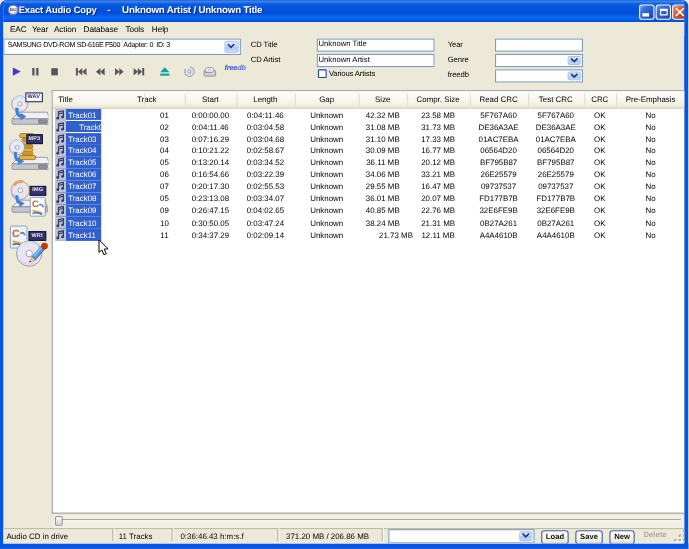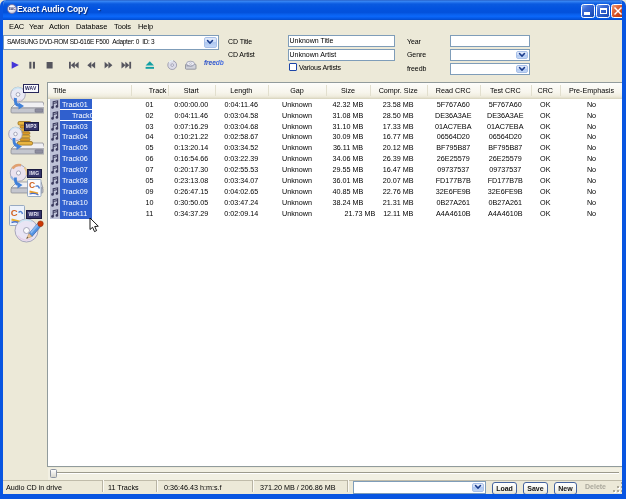--- a/index.html
+++ b/index.html
@@ -30,20 +30,21 @@
 
 <div class="abs" style="left:-3px;top:0;width:626px;height:20px;
  background:linear-gradient(180deg,#1E50B8 0%,#3E8DF6 5%,#2D7BF0 9%,#0A5AE0 20%,#0353DF 42%,#0351DB 62%,#0A62F0 74%,#0B67FA 82%,#0559E6 92%,#034ACA 100%);
  border-radius:6px 6px 0 0"></div>
 <div class="abs" style="left:4px;top:3.5px;width:10px;height:10px;border-radius:50%;
  background:radial-gradient(circle at 35% 30%,#FFFFFF 0%,#EDEDF5 45%,#C5C5D8 78%,#9E9EB8 100%);
  border:1px solid #7878A8"></div>
 <div class="abs" style="left:5px;top:6.6px;width:8px;font-size:3.5px;color:#44447A;text-align:center;font-weight:bold;letter-spacing:-0.3px">EAC</div>
 <div class="abs" style="left:14px;top:4px;font-size:8.5px;font-weight:bold;color:#fff;text-shadow:1px 1px 1px rgba(10,30,90,.8);white-space:nowrap;letter-spacing:-0.1px">Exact Audio Copy</div>
 <div class="abs" style="left:94.5px;top:3.8px;font-size:8.8px;font-weight:bold;color:#fff;text-shadow:1px 1px 1px rgba(10,30,90,.8)">-</div>
+<div class="abs" style="left:108px;top:3.8px;font-size:8.8px;font-weight:bold;color:#fff;text-shadow:1px 1px 1px rgba(10,30,90,.8);white-space:nowrap;letter-spacing:-0.15px">Unknown Artist / Unknown Title</div>
 <div class="abs" style="left:578px;top:4px;width:13.5px;height:13.5px;border-radius:2.5px;
  border:1px solid #FFFFFF;background:linear-gradient(135deg,#7BA5EC 0%,#3D6CD8 30%,#2456C4 70%,#1A46A8 100%)">
       <div class="abs" style="left:2px;bottom:2px;width:6px;height:2.5px;background:#fff"></div>
     </div>
 <div class="abs" style="left:593px;top:4px;width:13.5px;height:13.5px;border-radius:2.5px;
  border:1px solid #FFFFFF;background:linear-gradient(135deg,#7BA5EC 0%,#3D6CD8 30%,#2456C4 70%,#1A46A8 100%)">
       <div class="abs" style="left:2.5px;top:2.5px;width:7px;height:6.5px;border:1.5px solid #fff;border-top-width:2px"></div>
     </div>
 <div class="abs" style="left:608px;top:4px;width:13.5px;height:13.5px;border-radius:2.5px;
  border:1px solid #FFFFFF;background:linear-gradient(135deg,#F0A080 0%,#E06A40 30%,#D04A20 60%,#B03810 100%)">
@@ -178,21 +179,21 @@
 <circle cx="33.5" cy="21.7" r="2.8" fill="#CC3805" stroke="#8A2A08" stroke-width="0.5"></circle>
 <polygon points="22,31.5 19.5,36.5 25,34.5" fill="#F0C898" stroke="#B08850" stroke-width="0.5"></polygon>
 <polygon points="20.3,35 19.5,36.5 21.3,35.9" fill="#333"></polygon>
 </svg>
 <div class="abs" style="left:23px;top:209.5px;width:15.5px;height:9px;background:#34346A;border:1px solid #1A1A40;color:#E8E8F4;font-size:5px;font-weight:bold;text-align:center;line-height:6.8px;letter-spacing:0.2px">WRI</div>
 <div class="abs" style="left:44px;top:82px;width:576.5px;height:385px;background:#fff;
  border:1px solid #919B9C"></div>
 <div class="abs" style="left:45px;top:83px;width:574.5px;height:16px;
  background:linear-gradient(180deg,#FDFDFB 0%,#F7F5EC 60%,#F0EDDF 82%,#E2DECB 94%,#D5D0B8 100%)"></div>
 <div class="hcell" style="left:50px;width:76px;height:16px;top:83px;text-align:left">Title</div>
-<div class="hcell" style="left:136px;width:37px;height:31px;top:83px">Track</div>
+<div class="hcell" style="left:112px;width:37px;height:31px;top:83px">Track</div>
 <div class="abs" style="left:128px;top:85px;width:1px;height:11px;background:#E2DFCE"></div>
 <div class="hcell" style="left:165px;width:46.5px;height:16px;top:83px">Start</div>
 <div class="abs" style="left:165px;top:85px;width:1px;height:11px;background:#E2DFCE"></div>
 <div class="hcell" style="left:211.5px;width:53.5px;height:16px;top:83px">Length</div>
 <div class="abs" style="left:211.5px;top:85px;width:1px;height:11px;background:#E2DFCE"></div>
 <div class="hcell" style="left:265px;width:58px;height:16px;top:83px">Gap</div>
 <div class="abs" style="left:265px;top:85px;width:1px;height:11px;background:#E2DFCE"></div>
 <div class="hcell" style="left:323px;width:44px;height:16px;top:83px">Size</div>
 <div class="abs" style="left:323px;top:85px;width:1px;height:11px;background:#E2DFCE"></div>
 <div class="hcell" style="left:367px;width:56.5px;height:16px;top:83px">Compr. Size</div>
@@ -234,21 +235,21 @@
         <path d="M3.2 4.4 L7.6 3.6" stroke="#3A3A5E" stroke-width="1"></path>
         <circle cx="2.5" cy="8.4" r="1.3" fill="#3A3A5E"></circle>
         <circle cx="6.9" cy="7.4" r="1.3" fill="#3A3A5E"></circle>
       </svg>
 <div class="abs" style="left:23px;top:0;font-size:7.2px;line-height:11px;color:#fff">Track02</div>
 <div class="cell" style="left:82px;width:37px">02</div>
 <div class="cell" style="left:119px;width:46.5px">0:04:11.46</div>
 <div class="cell" style="left:165.5px;width:53.5px">0:03:04.58</div>
 <div class="cell" style="left:219px;width:58px">Unknown</div>
 <div class="cell" style="left:277px;width:44px">31.08 MB</div>
-<div class="cell" style="left:321px;width:56.5px">28.50 MB</div>
+<div class="cell" style="left:321px;width:56.5px">31.73 MB</div>
 <div class="cell" style="left:377.5px;width:53.5px">DE36A3AE</div>
 <div class="cell" style="left:431px;width:50.5px">DE36A3AE</div>
 <div class="cell" style="left:481.5px;width:29.5px">OK</div>
 <div class="cell" style="left:511px;width:63px">No</div>
 </div>
 <div class="abs" style="left:46px;top:120.5px;width:573px;height:10.95px">
 <div class="abs" style="left:1.5px;top:0;width:41.5px;height:10.8px;background:#3060CE"></div>
 <svg width="10" height="11" style="position:absolute;left:1px;top:0">
         <rect x="0" y="0" width="10" height="11" fill="#BEC2D8"></rect>
         <path d="M3.2 8.3 L3.2 2.6 L7.6 1.8 L7.6 7.3" stroke="#3A3A5E" stroke-width="1.1" fill="none"></path>
@@ -318,21 +319,21 @@
         <path d="M3.2 4.4 L7.6 3.6" stroke="#3A3A5E" stroke-width="1"></path>
         <circle cx="2.5" cy="8.4" r="1.3" fill="#3A3A5E"></circle>
         <circle cx="6.9" cy="7.4" r="1.3" fill="#3A3A5E"></circle>
       </svg>
 <div class="abs" style="left:13px;top:0;font-size:7.2px;line-height:11px;color:#fff">Track06</div>
 <div class="cell" style="left:82px;width:37px">06</div>
 <div class="cell" style="left:119px;width:46.5px">0:16:54.66</div>
 <div class="cell" style="left:165.5px;width:53.5px">0:03:22.39</div>
 <div class="cell" style="left:219px;width:58px">Unknown</div>
 <div class="cell" style="left:277px;width:44px">34.06 MB</div>
-<div class="cell" style="left:321px;width:56.5px">26.39 MB</div>
+<div class="cell" style="left:321px;width:56.5px">33.21 MB</div>
 <div class="cell" style="left:377.5px;width:53.5px">26E25579</div>
 <div class="cell" style="left:431px;width:50.5px">26E25579</div>
 <div class="cell" style="left:481.5px;width:29.5px">OK</div>
 <div class="cell" style="left:511px;width:63px">No</div>
 </div>
 <div class="abs" style="left:46px;top:164.3px;width:573px;height:10.95px">
 <div class="abs" style="left:1.5px;top:0;width:41.5px;height:10.8px;background:#3060CE"></div>
 <svg width="10" height="11" style="position:absolute;left:1px;top:0">
         <rect x="0" y="0" width="10" height="11" fill="#BEC2D8"></rect>
         <path d="M3.2 8.3 L3.2 2.6 L7.6 1.8 L7.6 7.3" stroke="#3A3A5E" stroke-width="1.1" fill="none"></path>

